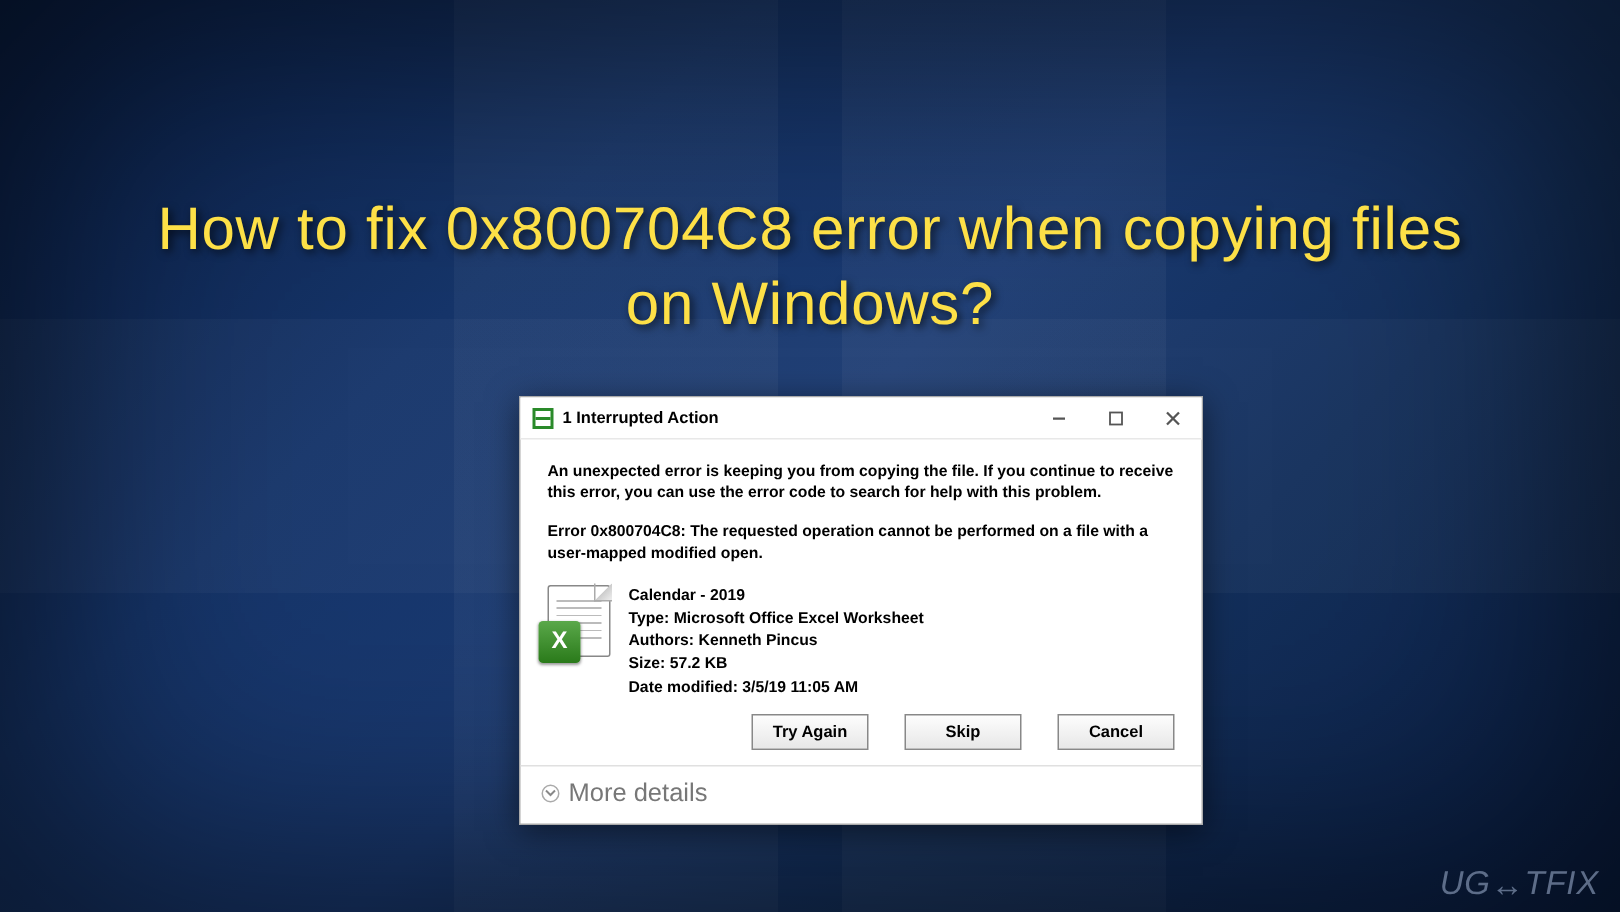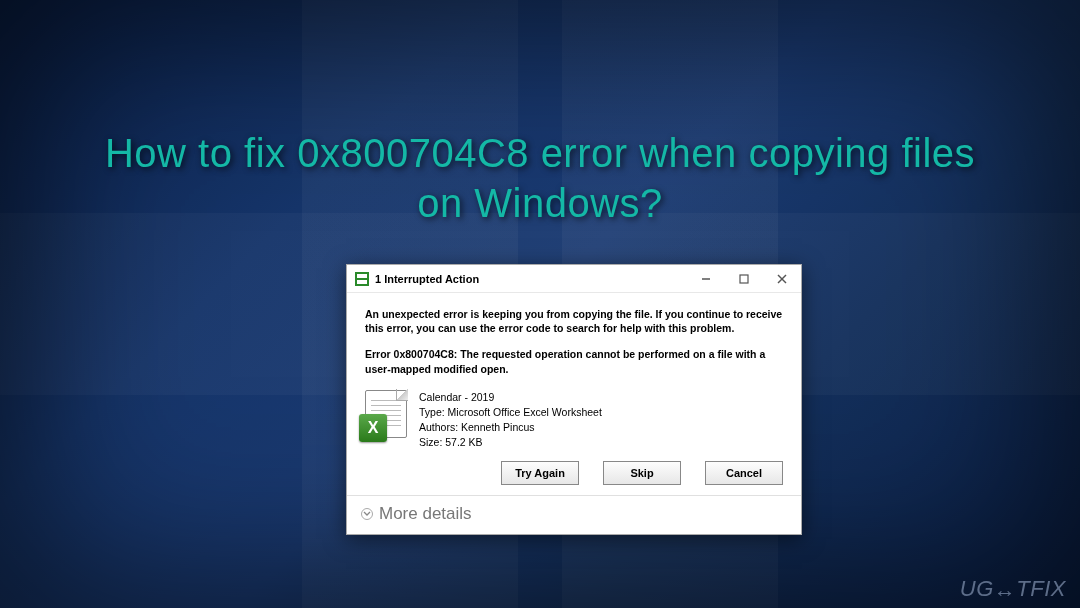--- a/index.html
+++ b/index.html
@@ -29,21 +29,21 @@
       inset: 0;
       box-shadow: inset 0 0 160px 40px rgba(0,0,0,0.55);
       pointer-events: none;
     }
     .headline {
       position: absolute;
       top: 128px;
       left: 0;
       right: 0;
       text-align: center;
-      color: #14b8a6;
+      color: #fde047;
       font-size: 40px;
       font-weight: 400;
       line-height: 1.25;
       text-shadow: 2px 2px 6px rgba(0,0,0,0.7);
       letter-spacing: 0.5px;
       padding: 0 90px;
     }
     .dialog {
       position: absolute;
       left: 346px;
@@ -158,21 +158,21 @@
       box-shadow: 0 1px 2px rgba(0,0,0,0.4);
     }
     .file-icon .lines {
       position: absolute;
       left: 6px; right: 6px; top: 8px;
       height: 28px;
       background: repeating-linear-gradient(0deg, #bbb 0, #bbb 1px, transparent 1px, transparent 5px);
     }
     .meta {
       font-size: 10.5px;
-      font-weight: normal;
+      font-weight: bold;
       line-height: 1.45;
     }
     .btn-row {
       display: flex;
       gap: 24px;
       justify-content: flex-end;
       margin: 10px 0 4px 0;
     }
     .btn {
       min-width: 78px;
@@ -257,20 +257,21 @@
         <div class="page"></div>
         <div class="lines"></div>
         <div class="fold"></div>
         <div class="xbadge">X</div>
       </div>
       <div class="meta">
         <div>Calendar - 2019</div>
         <div><span>Type:</span> <span>Microsoft Office Excel Worksheet</span></div>
         <div><span>Authors:</span> <span>Kenneth Pincus</span></div>
         <div><span>Size:</span> <span>57.2 KB</span></div>
+        <div><span>Date modified:</span> <span>3/5/19 11:05 AM</span></div>
       </div>
     </div>
 
     <div class="btn-row">
       <button class="btn">Try Again</button>
       <button class="btn">Skip</button>
       <button class="btn">Cancel</button>
     </div>
   </div>
 

